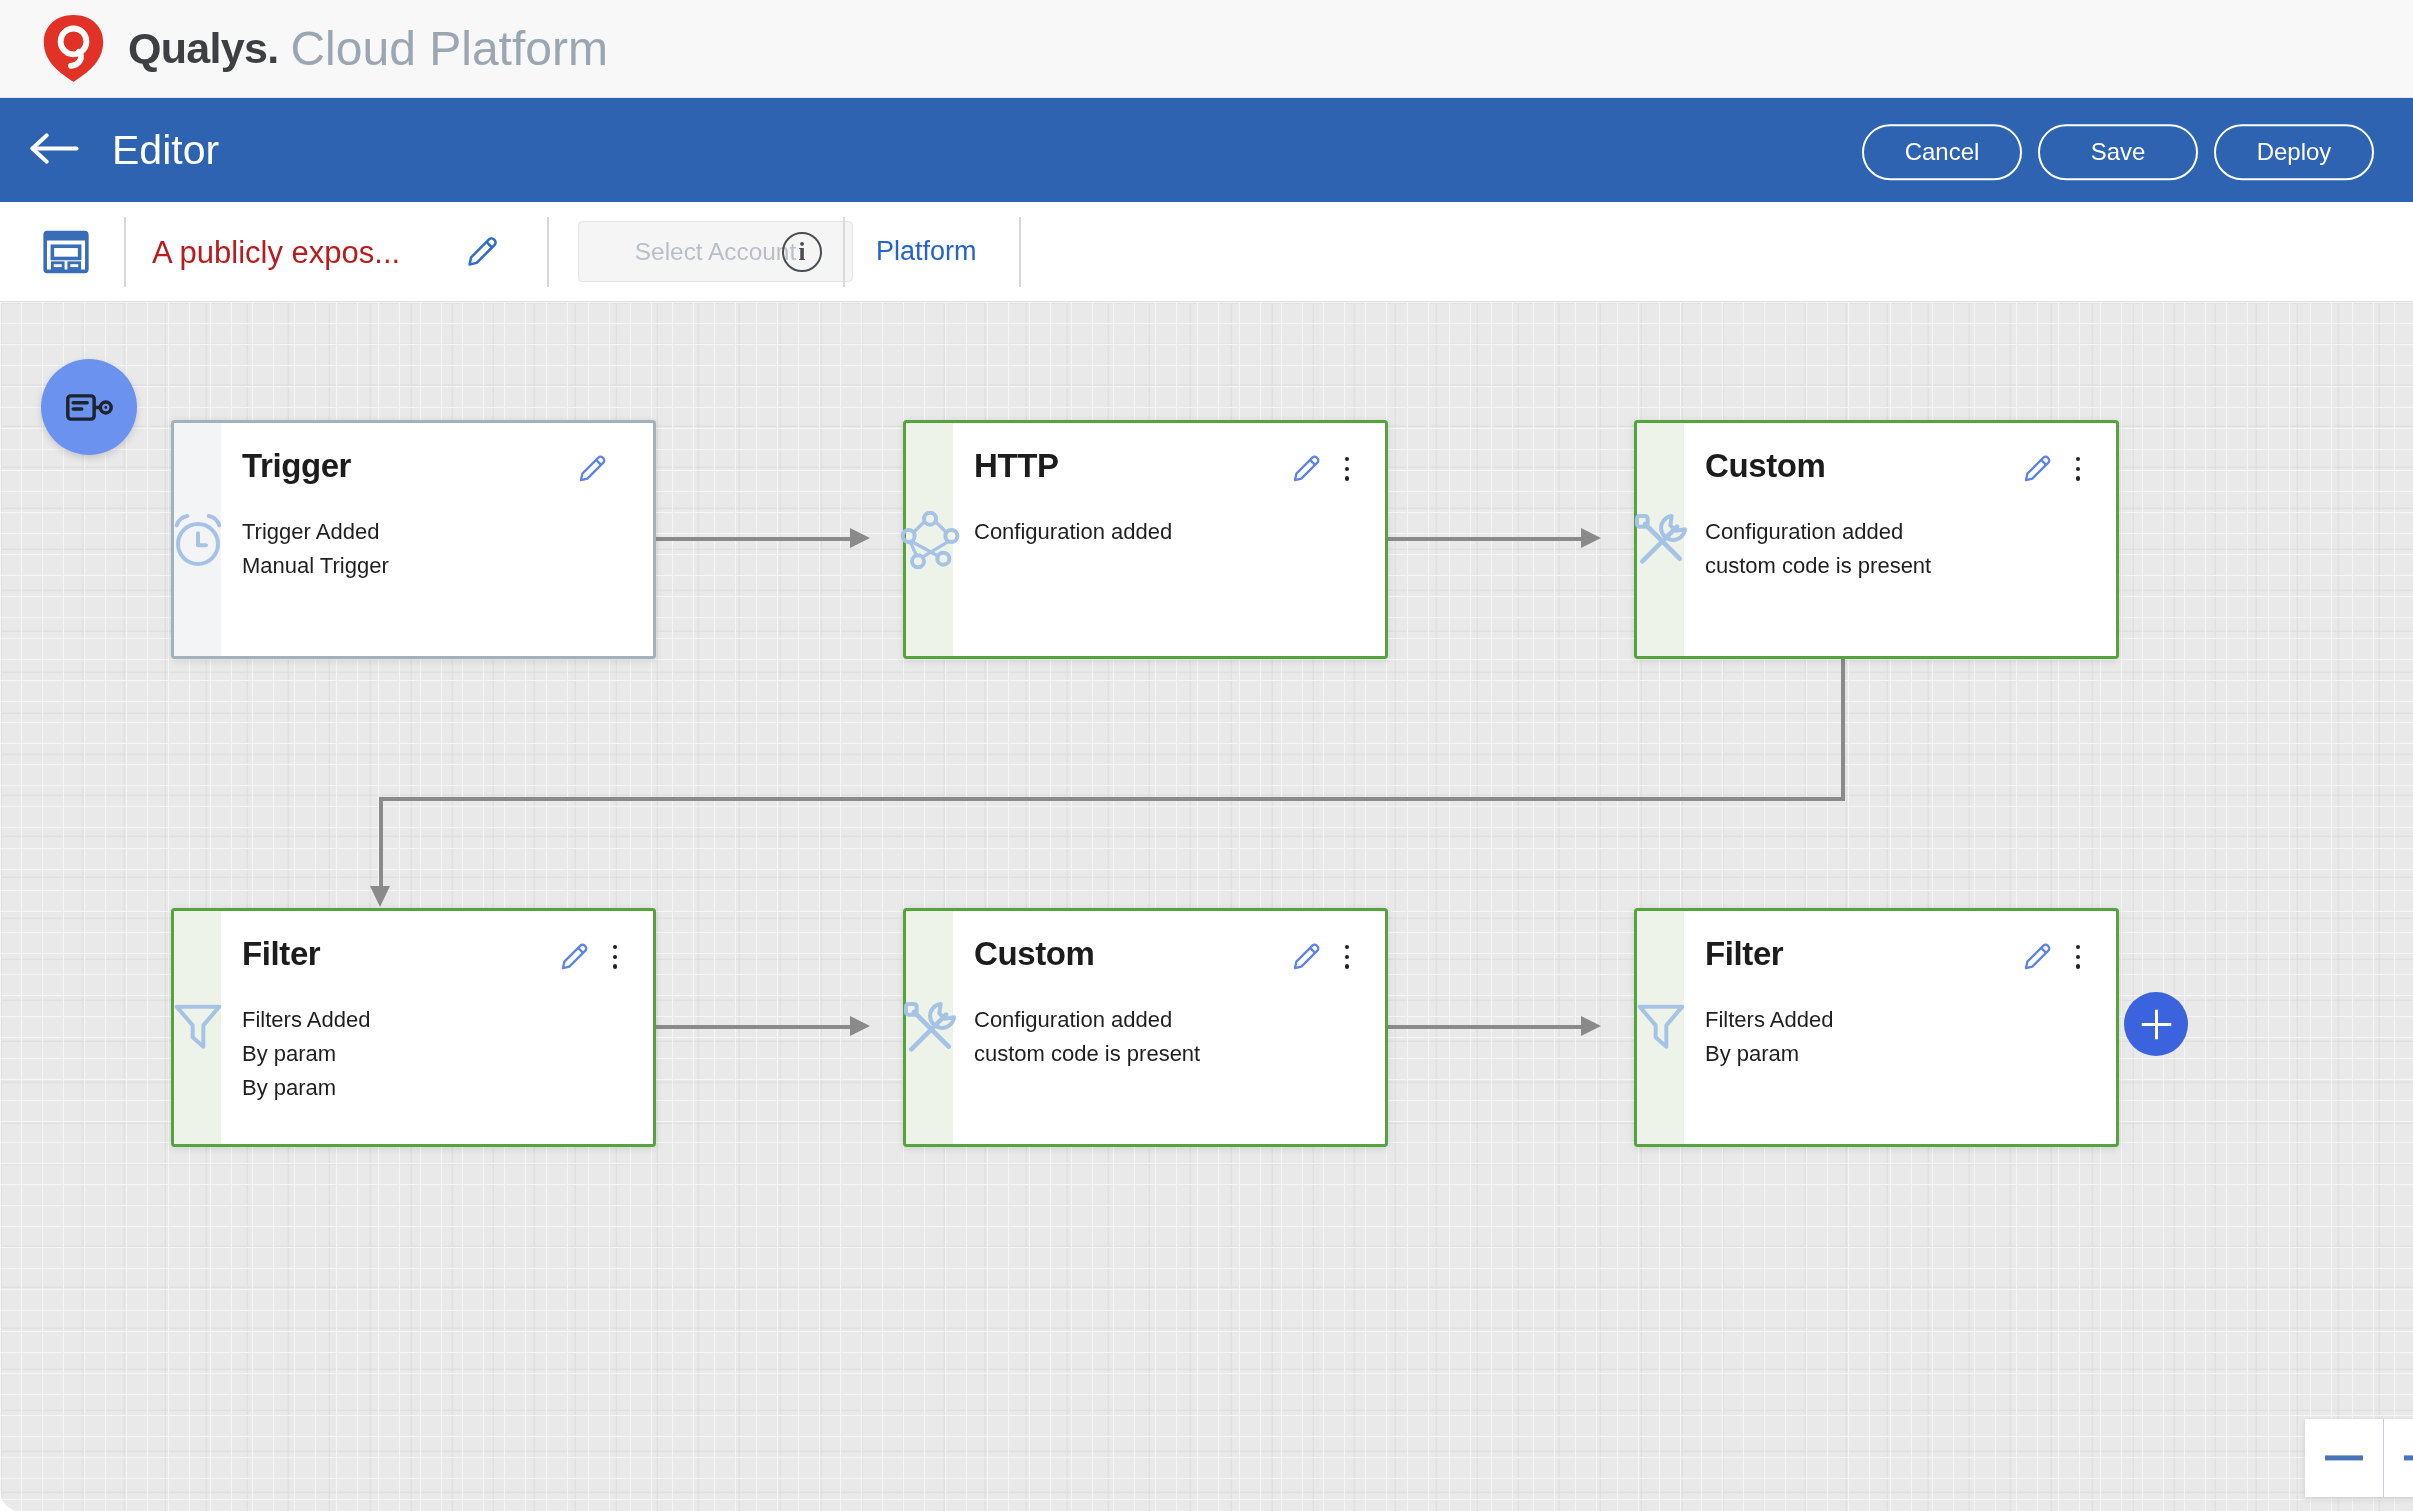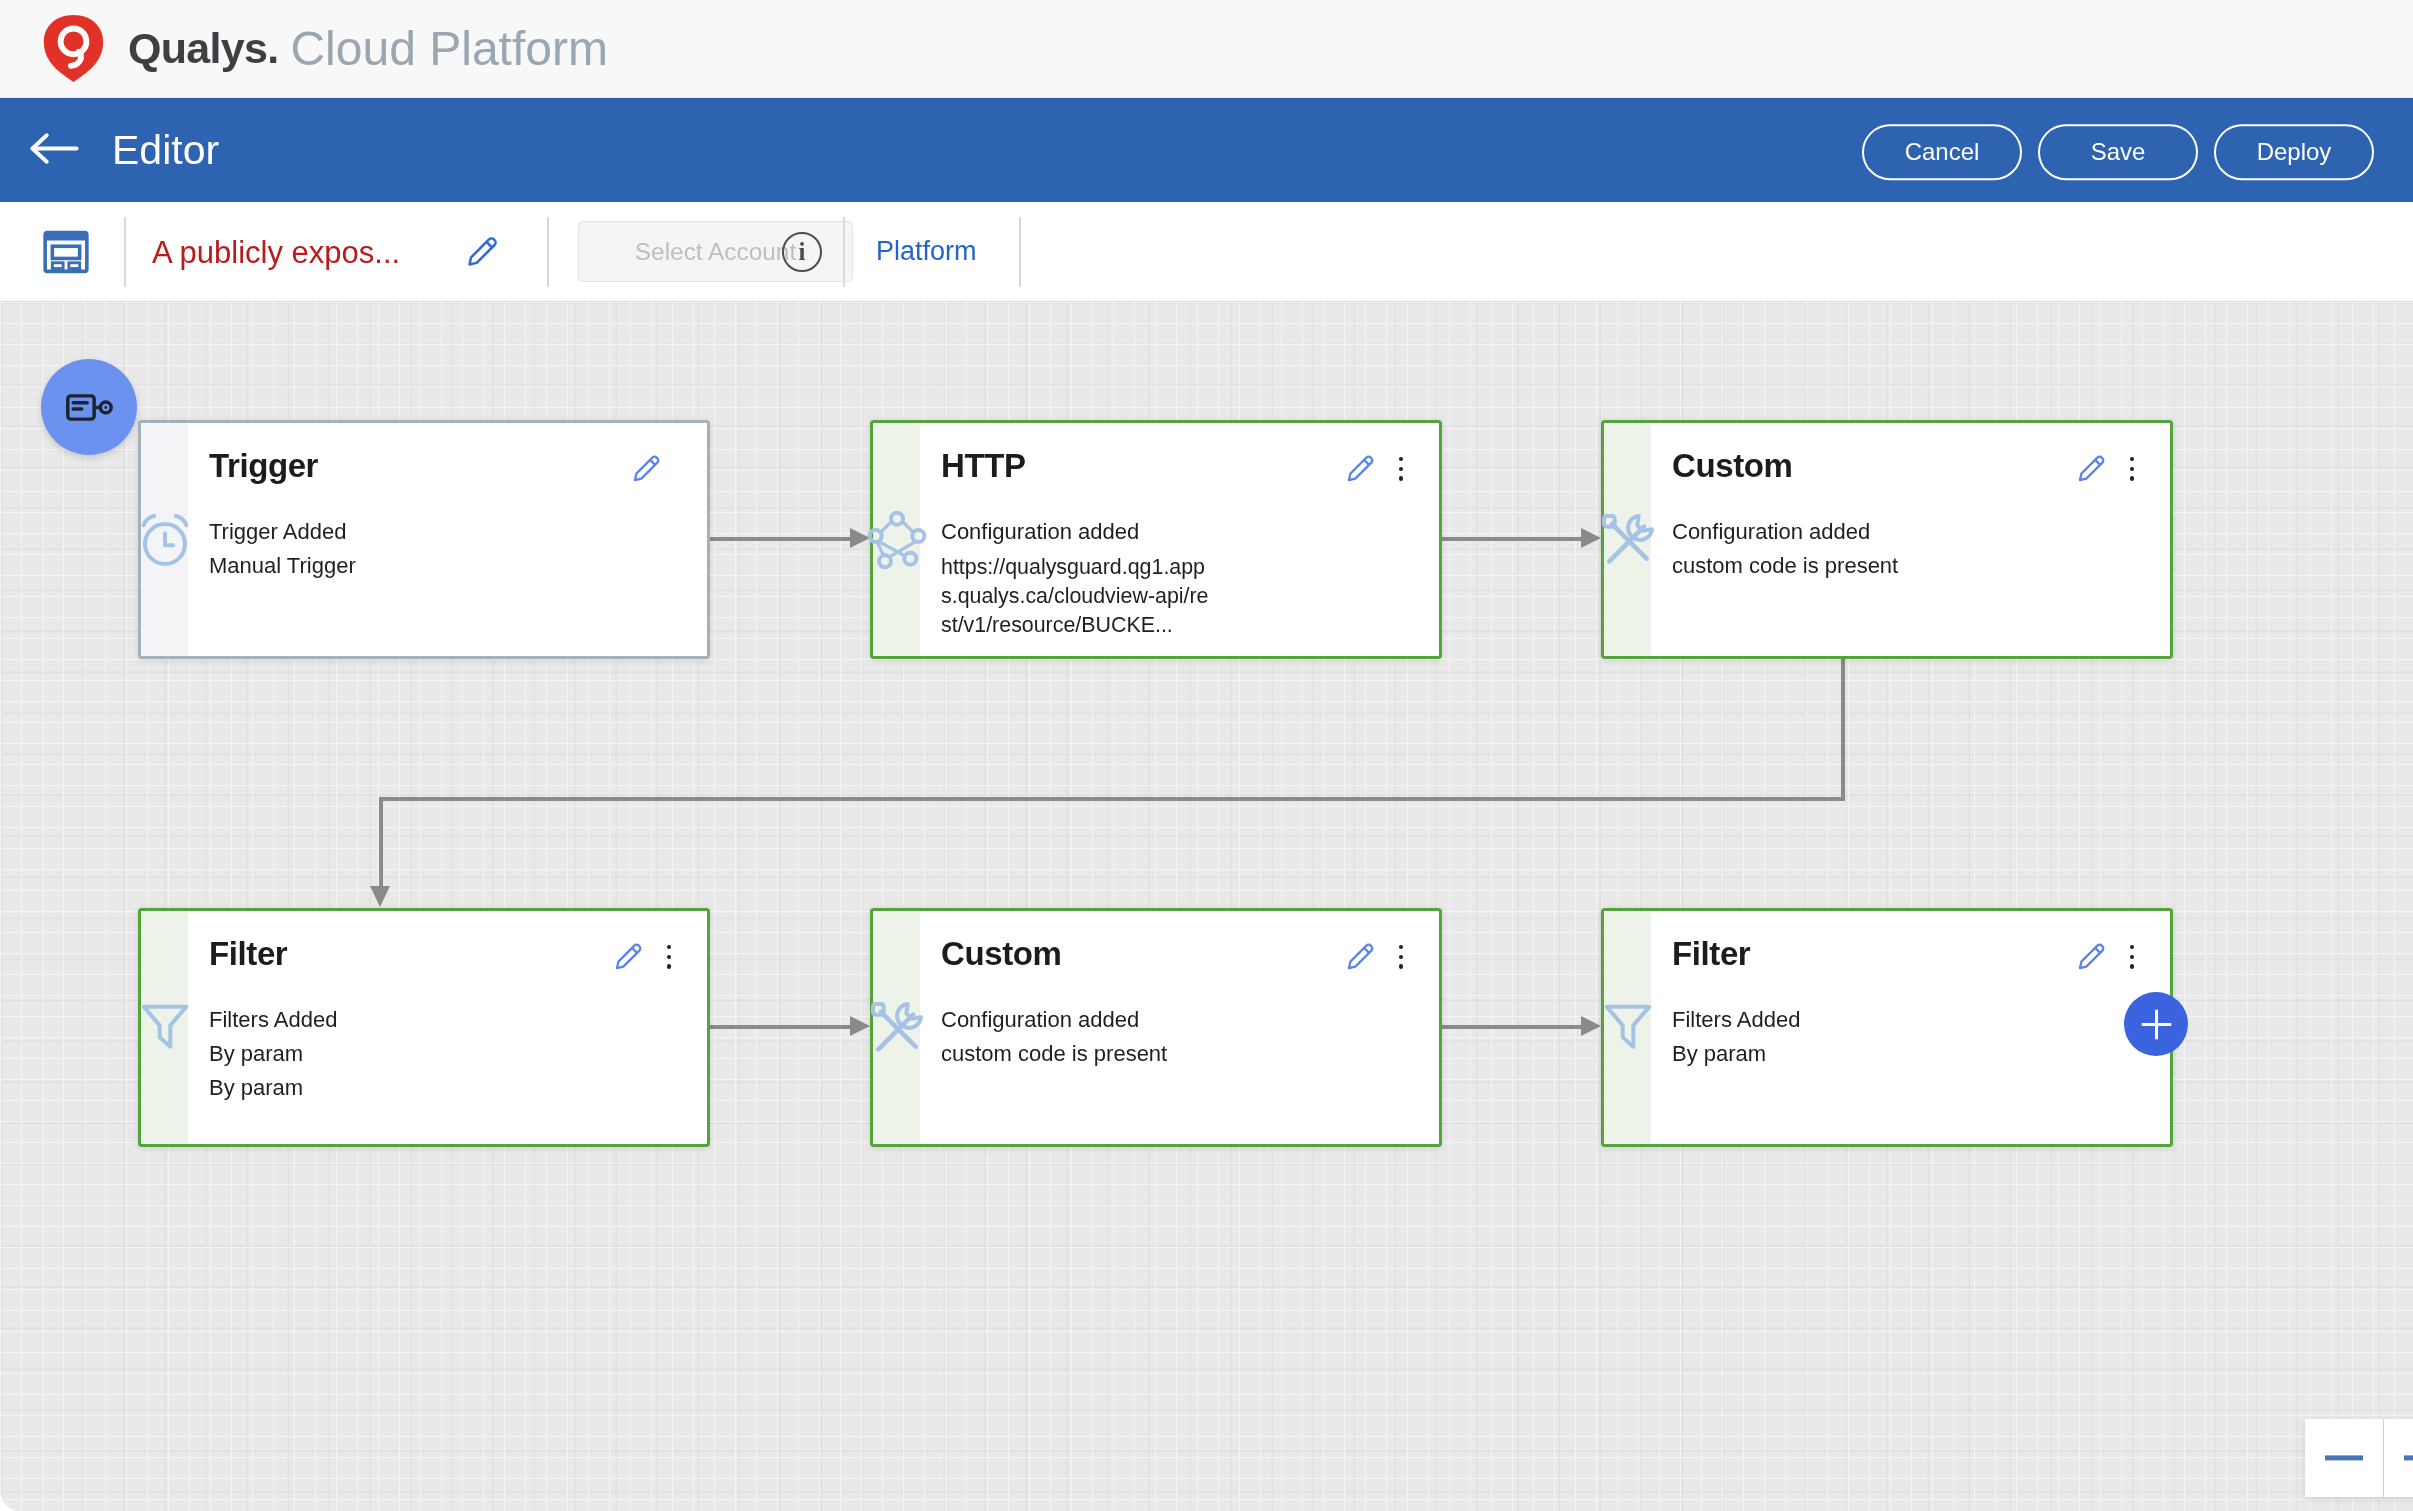--- a/index.html
+++ b/index.html
@@ -62,23 +62,23 @@
   .start-bubble { position:absolute; left:41px; top:57px; width:96px; height:96px;
                   border-radius:50%; background:#6b92ee; box-shadow:0 3px 7.4px rgba(0,0,0,.15);
                   display:flex; align-items:center; justify-content:center; cursor:pointer; }
 
   
   .plus-btn { position:absolute; left:2124px; top:690px; width:64px; height:64px;
               border-radius:50%; background:#3b63dd; display:flex; align-items:center;
               justify-content:center; cursor:pointer; }
 
   
-  .node { position:absolute; width:572px; height:239px; background:#ffffff;
+  .node { position:absolute; width:485px; height:239px; background:#ffffff;
           border:3px solid #55a33c; border-radius:3.7px;
-          box-shadow:0 1.5px 7.4px rgba(0,0,0,.10); cursor:pointer; }
+          box-shadow:0 1.5px 7.4px rgba(0,0,0,.10); cursor:pointer;margin-left:33px; }
   .node.gray { border-color:#a3b1ba; }
   .strip { position:absolute; left:0; top:0; bottom:0; width:47px; background:#edf3e8;
            display:flex; align-items:center; justify-content:center; }
   .node.gray .strip { background:#f3f4f6; }
   .nicon { width:64px; height:64px; flex:none; }
   .ncontent { position:absolute; left:68px; top:24px; right:111px; }
   .ntitle { font-size:33px; font-weight:700; color:#1c1c1c; letter-spacing:-0.4px; }
   .nbody { margin-top:30px; }
   .nline { font-size:22px; line-height:34px; color:#1f1f1f; }
   .nline.url { font-size:21.4px; line-height:29px; max-width:278px; word-break:break-all; margin-top:4.4px; }
@@ -221,21 +221,20 @@
           <line x1="28" y1="10" x2="36" y2="18" stroke="#a6c3e6" stroke-width="2.5"></line>
           <line x1="10" y1="25" x2="30" y2="36" stroke="#a6c3e6" stroke-width="2.5"></line>
           <line x1="38" y1="25" x2="18" y2="37" stroke="#a6c3e6" stroke-width="2.5"></line>
           <line x1="9" y1="25" x2="14" y2="36" stroke="#a6c3e6" stroke-width="2.5"></line>
         </svg>
       </div>
       <div class="ncontent">
         <div class="ntitle">HTTP</div>
         <div class="nbody">
           <div class="nline">Configuration added</div>
-          <div class="nline url">https://qualysguard.qg1.apps.qualys.ca/cloudview-api/rest/v1/resource/BUCKE...</div>
         </div>
       </div>
       <svg class="pencil" viewBox="0 0 24 24">
         <path d="M3.5 20.5 L4.5 16 L15.8 4.7 a2.2 2.2 0 0 1 3.1 0 l0.4 0.4 a2.2 2.2 0 0 1 0 3.1 L8 19.5 L3.5 20.5 Z" fill="none" stroke="#5b83e8" stroke-width="1.6" stroke-linejoin="round"></path>
         <line x1="14.2" y1="6.3" x2="17.7" y2="9.8" stroke="#5b83e8" stroke-width="1.6"></line>
       </svg>
       <div class="kebab">
           <i></i>
           <i></i>
           <i></i>

